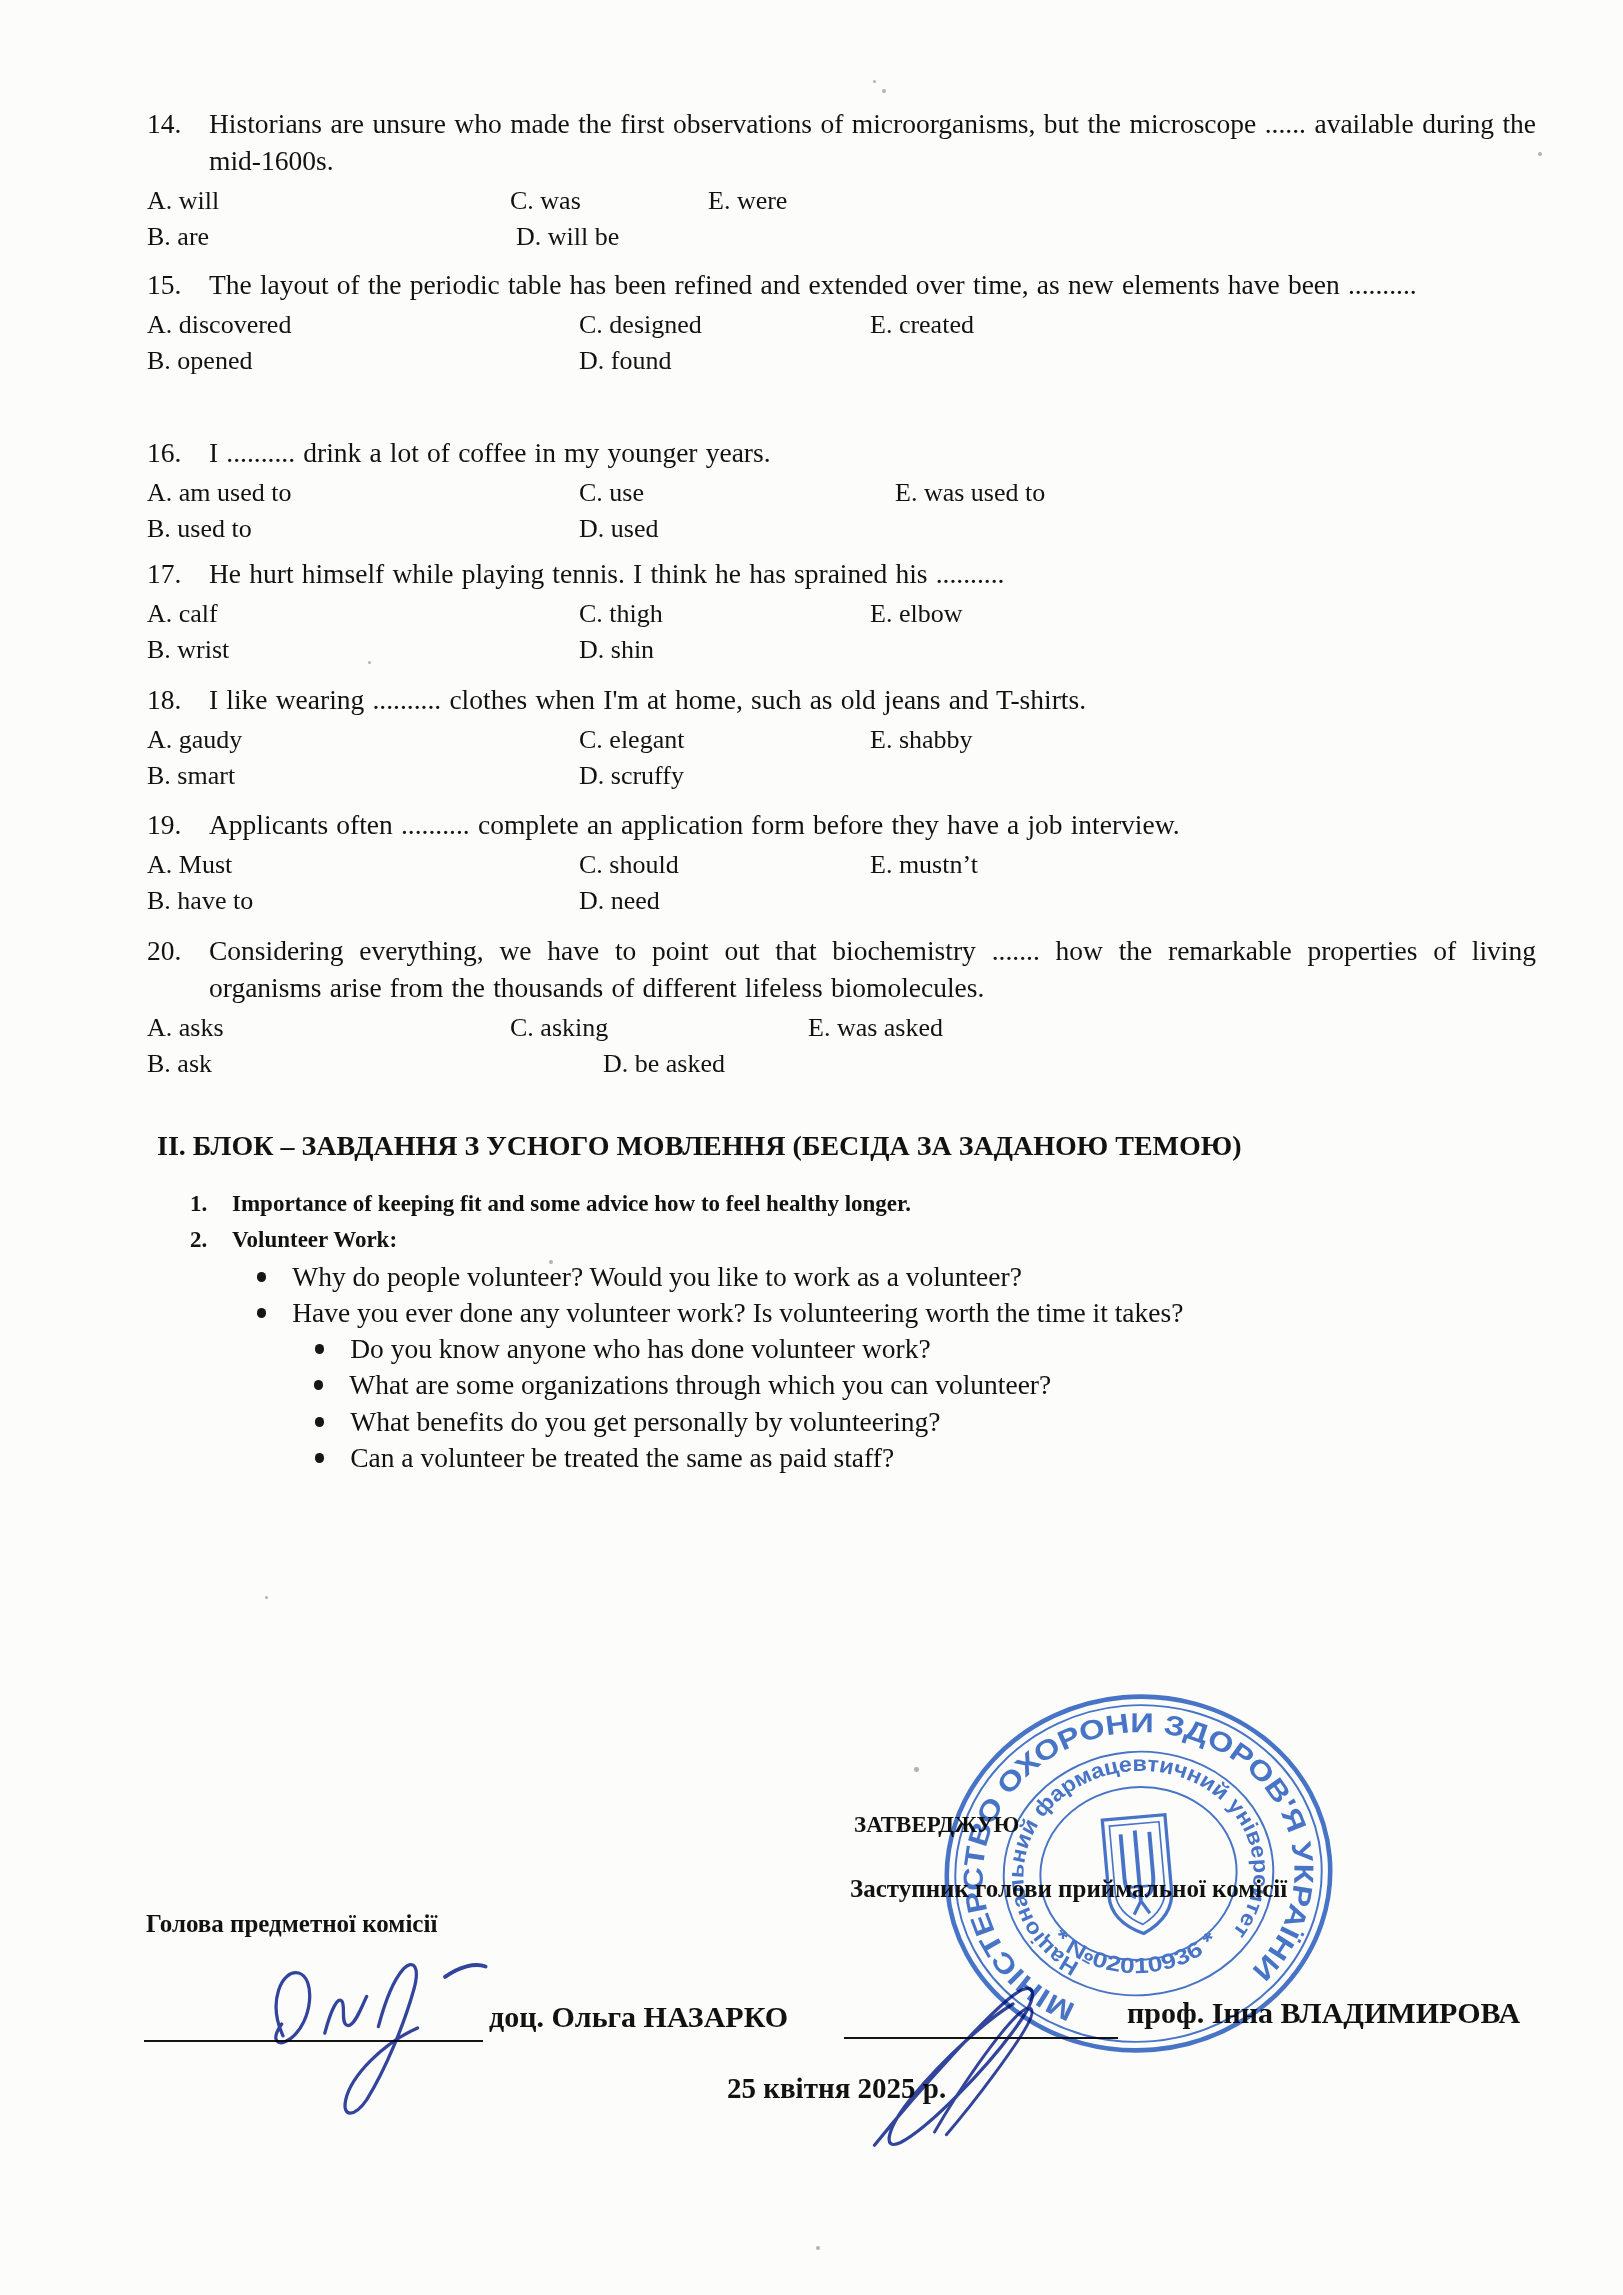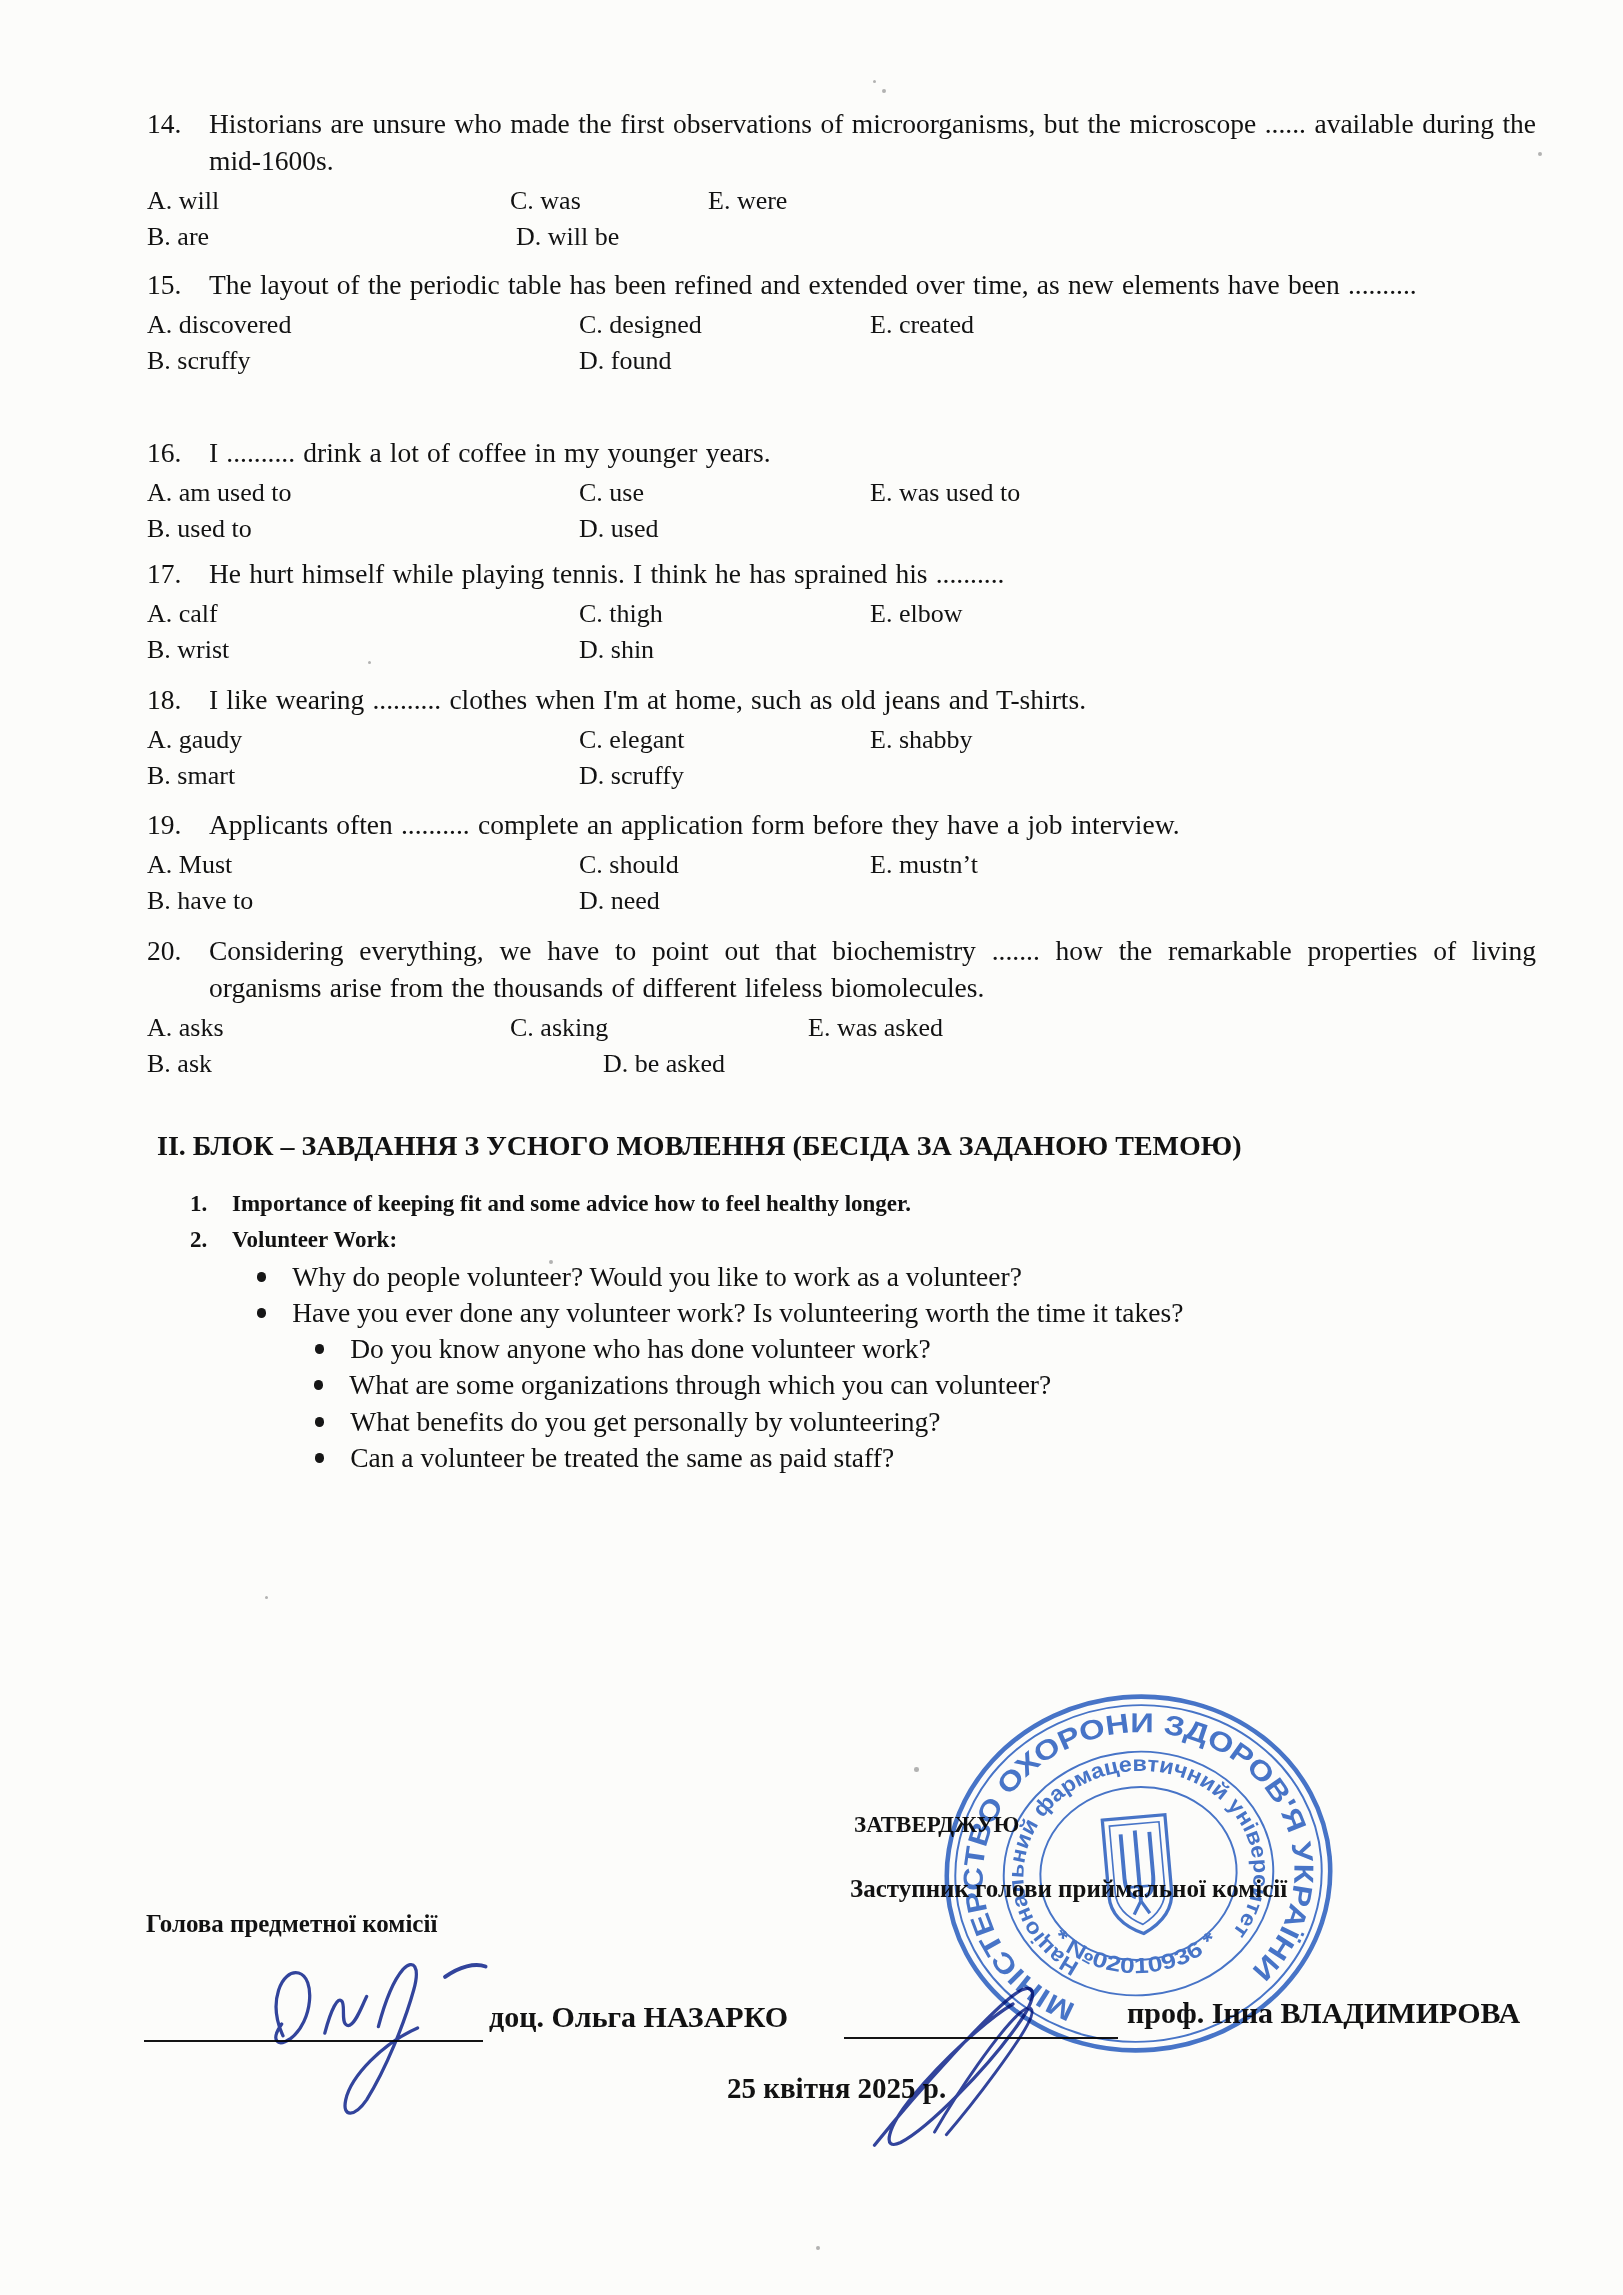--- a/index.html
+++ b/index.html
@@ -83,31 +83,31 @@
       <span class="opt r2" style="left:369px;">D. will be</span>
     </div>
   </div>
 
   <div class="q" style="top:266px;">
     <p class="qtext"><span class="qnum">15.</span><span>The layout of the periodic table has been refined and extended over time, as new elements have been ..........</span></p>
     <div class="opts">
       <span class="opt" style="left:0px;">A. discovered</span>
       <span class="opt" style="left:432px;">C. designed</span>
       <span class="opt" style="left:723px;">E. created</span>
-      <span class="opt r2" style="left:0px;">B. scruffy</span>
+      <span class="opt r2" style="left:0px;">B. opened</span>
       <span class="opt r2" style="left:432px;">D. found</span>
     </div>
   </div>
 
   <div class="q" style="top:434px;">
     <p class="qtext"><span class="qnum">16.</span><span>I .......... drink a lot of coffee in my younger years.</span></p>
     <div class="opts">
       <span class="opt" style="left:0px;">A. am used to</span>
       <span class="opt" style="left:432px;">C. use</span>
-      <span class="opt" style="left:723px;">E. was used to</span>
+      <span class="opt" style="left:748px;">E. was used to</span>
       <span class="opt r2" style="left:0px;">B. used to</span>
       <span class="opt r2" style="left:432px;">D. used</span>
     </div>
   </div>
 
   <div class="q" style="top:555px;">
     <p class="qtext"><span class="qnum">17.</span><span>He hurt himself while playing tennis. I think he has sprained his ..........</span></p>
     <div class="opts">
       <span class="opt" style="left:0px;">A. calf</span>
       <span class="opt" style="left:432px;">C. thigh</span>

